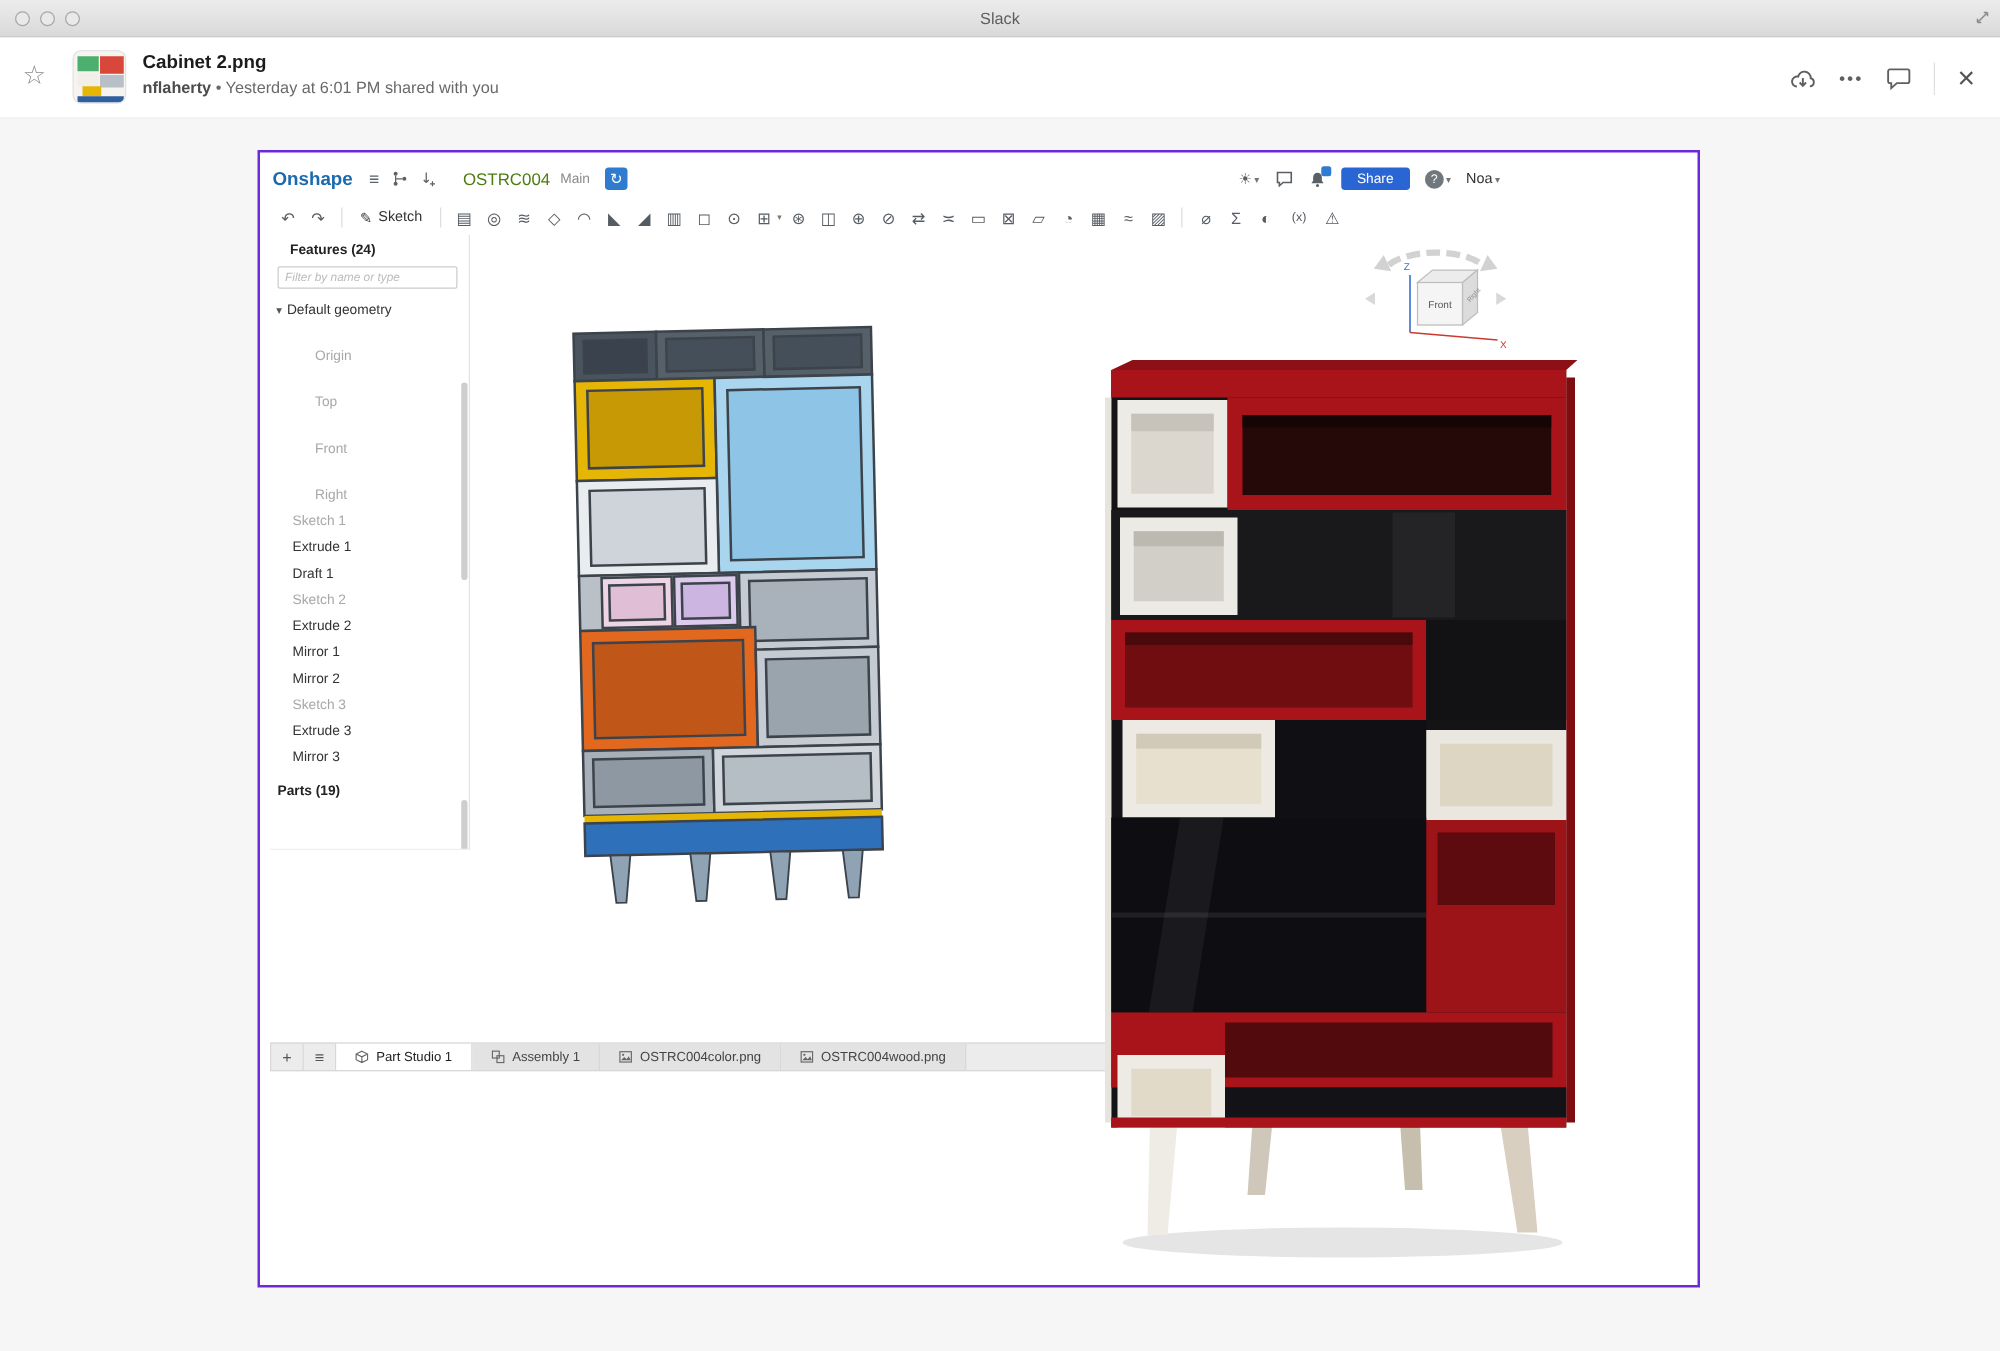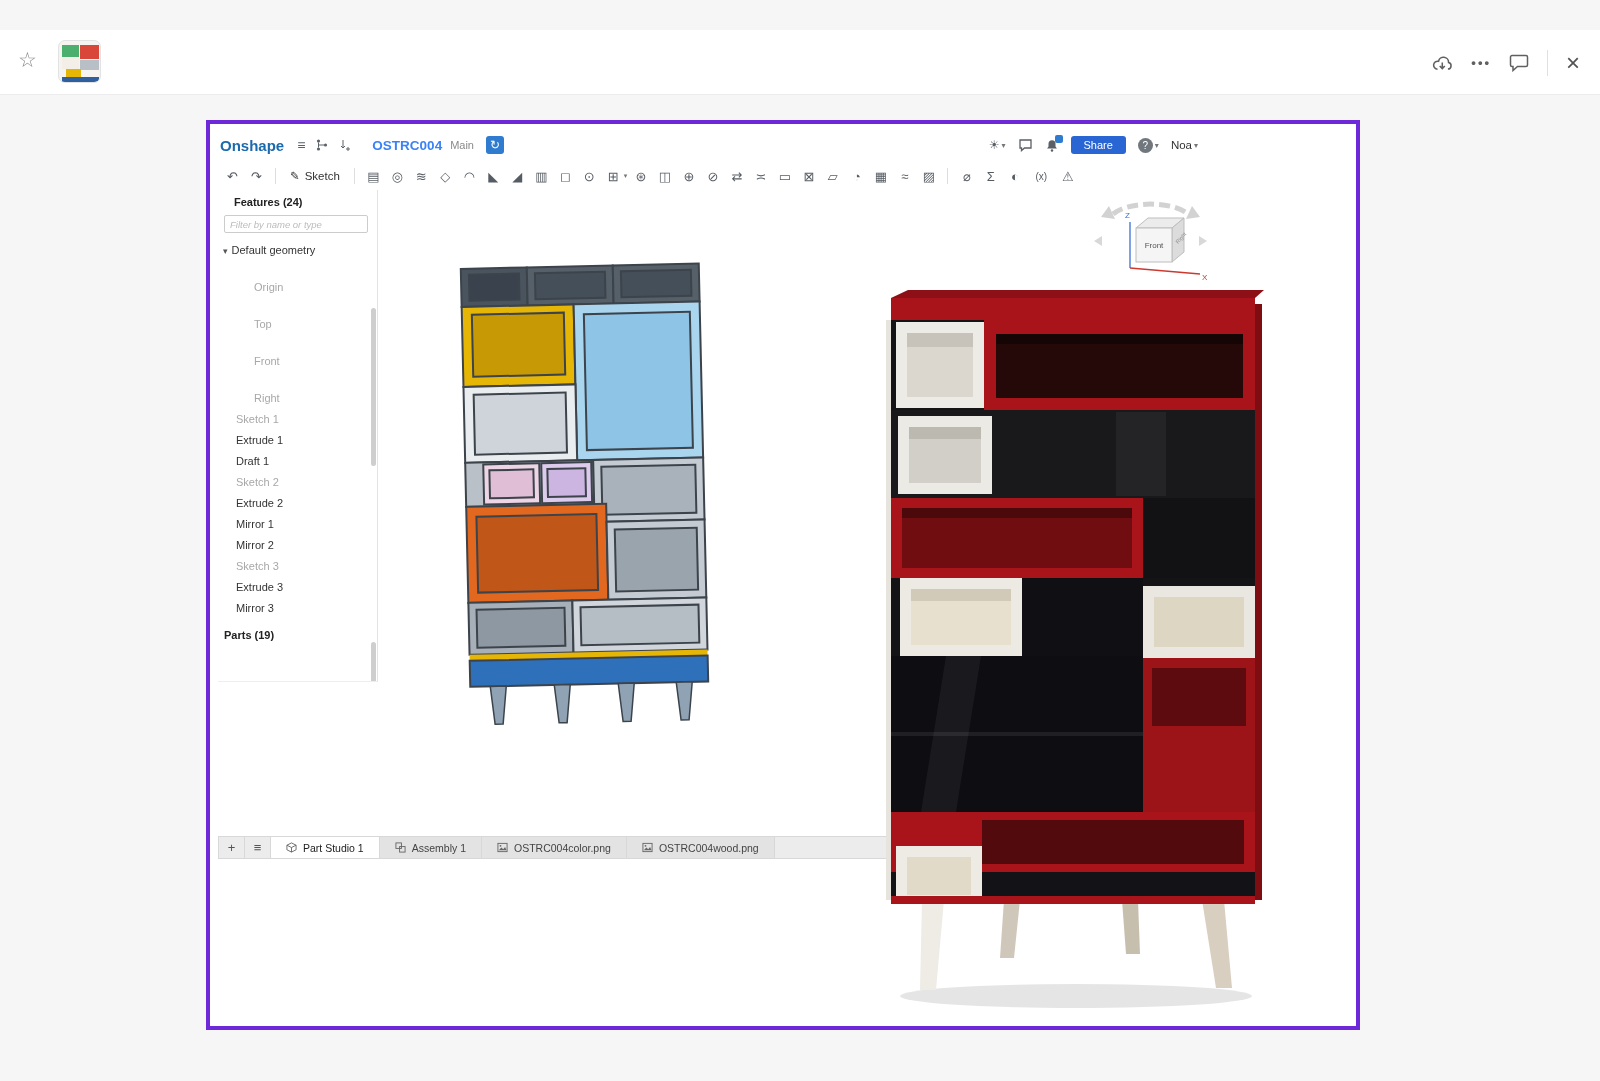--- a/index.html
+++ b/index.html
@@ -26,28 +26,28 @@
   .fh-meta { margin-top:4px; font-size:13px; color:#696969; }
   .fh-meta .author { font-weight:700; color:#4c4c4c; }
   .fh-right { position:absolute; right:20px; top:0; height:65px; display:flex; align-items:center; gap:18px; }
   .fh-icon { color:#616061; display:flex; align-items:center; cursor:pointer; }
   .fh-dots { font-size:13px; letter-spacing:2px; color:#616061; font-weight:700; }
   .fh-div { width:1px; height:26px; background:#e0e0e0; }
   .fh-close { font-size:24px; color:#545454; line-height:1; }
 
   
   .os-img { position:absolute; left:206px; top:120px; width:1154px; height:910px;
-    background:#fff; border:4px solid #6d28d9; }
+    background:#fff; border:2px solid #6d28d9; }
 
   
   .os-header { position:absolute; left:10px; top:8px; right:10px; height:26px;
     display:flex; align-items:center; }
   .os-logo { color:#1b6aae; font-weight:700; font-size:15px; margin-right:13px; }
   .os-hicon { color:#5c6268; font-size:14px; margin-right:10px; display:flex; align-items:center; }
-  .os-doc { font-weight:700; font-size:13.5px; color:#3b82f6; margin:0 8px 0 10px; }
+  .os-doc { font-weight:400; font-size:13.5px; color:#4d7c0f; margin:0 8px 0 10px; }
   .os-branch { font-size:11px; color:#8a8a8a; margin-right:12px; }
   .sync-chip { width:18px; height:18px; background:#2f7bd0; border-radius:3px; color:#fff;
     font-size:12px; display:flex; align-items:center; justify-content:center; }
   .os-header-right { position:absolute; right:158px; top:8px; height:26px;
     display:flex; align-items:center; gap:12px; }
   .os-ricon { color:#5a6066; font-size:12px; display:flex; align-items:center; gap:2px; }
   .caret { font-size:8px; color:#777; }
   .bell-wrap { position:relative; }
   .bell-badge { position:absolute; top:-3px; right:-4px; width:8px; height:8px;
     background:#2f7bd0; border-radius:2px; }
@@ -98,32 +98,53 @@
   .os-tab { display:flex; align-items:center; gap:6px; padding:0 15px; font-size:10.5px;
     color:#444; border-right:1px solid #d8d8d8; background:#e3e3e3; cursor:pointer; white-space:nowrap; }
   .os-tab.active { background:#fff; color:#222; }
   .tab-ic { flex:0 0 auto; display:flex; }
 </style>
 </head>
 <body>
 
 <div class="window">
 
+  <div class="titlebar">
+    <div class="traffic">
+      <div class="light"></div>
+      <div class="light"></div>
+      <div class="light"></div>
+    </div>
+    <div class="title-text">Slack</div>
+    <div class="resize-glyph">
+      <svg width="12" height="12" viewBox="0 0 12 12">
+          <path d="M2 10 L10 2 M10 2 l-3 0 M10 2 l0 3 M2 10 l3 0 M2 10 l0 -3" stroke="#8b8b8b" stroke-width="1.2" fill="none"></path>
+        </svg>
+    </div>
+  </div>
 
   <div class="file-header">
     <div class="star">☆</div>
     <div class="thumb">
       <svg width="43" height="43" viewBox="0 0 43 43">
         <rect x="3" y="4" width="17" height="12" fill="#4caf6e"></rect>
         <rect x="21" y="4" width="19" height="14" fill="#d9463a"></rect>
         <rect x="3" y="17" width="17" height="11" fill="#f3efe8"></rect>
         <rect x="21" y="19" width="19" height="10" fill="#b9bfc6"></rect>
         <rect x="7" y="28" width="15" height="8" fill="#e6b607"></rect>
         <rect x="3" y="36" width="37" height="5" fill="#2f5f9e"></rect>
       </svg>
+    </div>
+    <div class="fh-text">
+      <div class="fh-title">Cabinet 2.png</div>
+      <div class="fh-meta">
+        <span class="author">nflaherty</span>
+        <span>•</span>
+        <span>Yesterday at 6:01 PM shared with you</span>
+      </div>
     </div>
     <div class="fh-right">
       <div class="fh-icon">
         <svg width="21" height="18" viewBox="0 0 19 16">
             <path d="M5 13.6 a3.6 3.6 0 1 1 .9-7.1 A4.6 4.6 0 0 1 15 7.6 a3 3 0 0 1 -.6 5.9" fill="none" stroke="#616061" stroke-width="1.4"></path>
             <path d="M9.3 7.5 v5.3 M7 10.7 l2.3 2.4 L11.6 10.7" fill="none" stroke="#616061" stroke-width="1.4"></path>
           </svg>
       </div>
       <div class="fh-icon fh-dots">•••</div>
       <div class="fh-icon">

